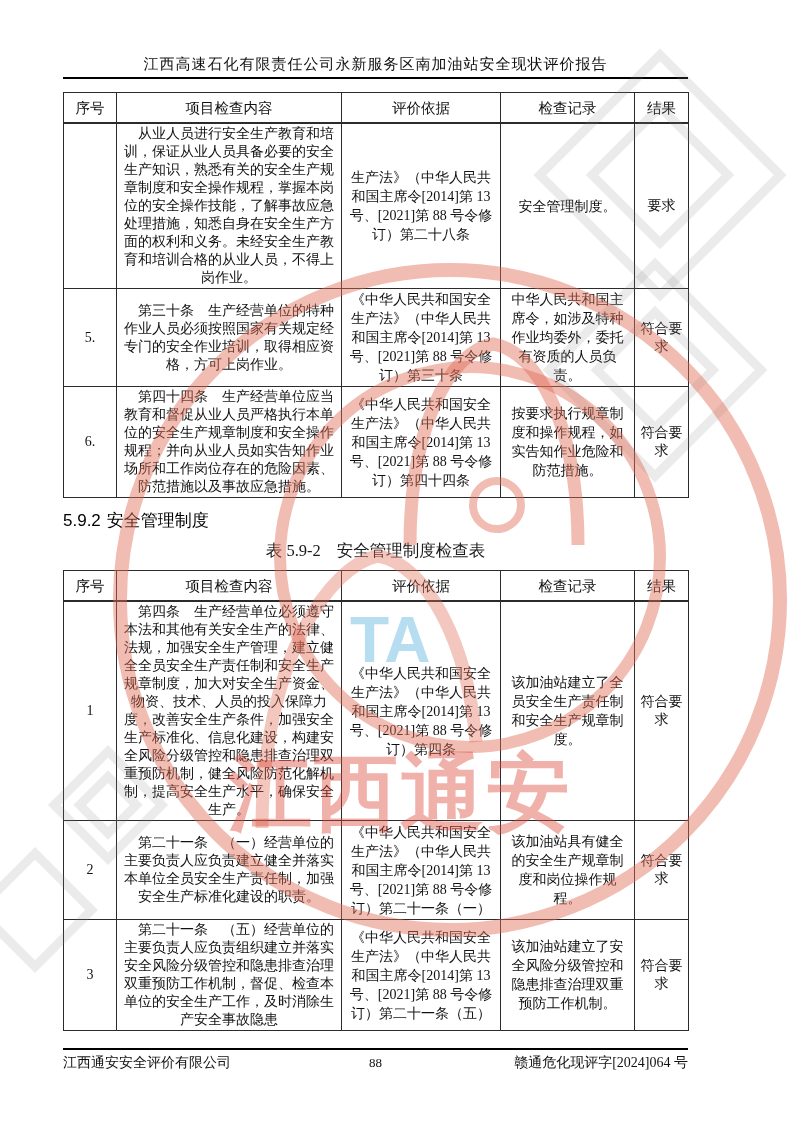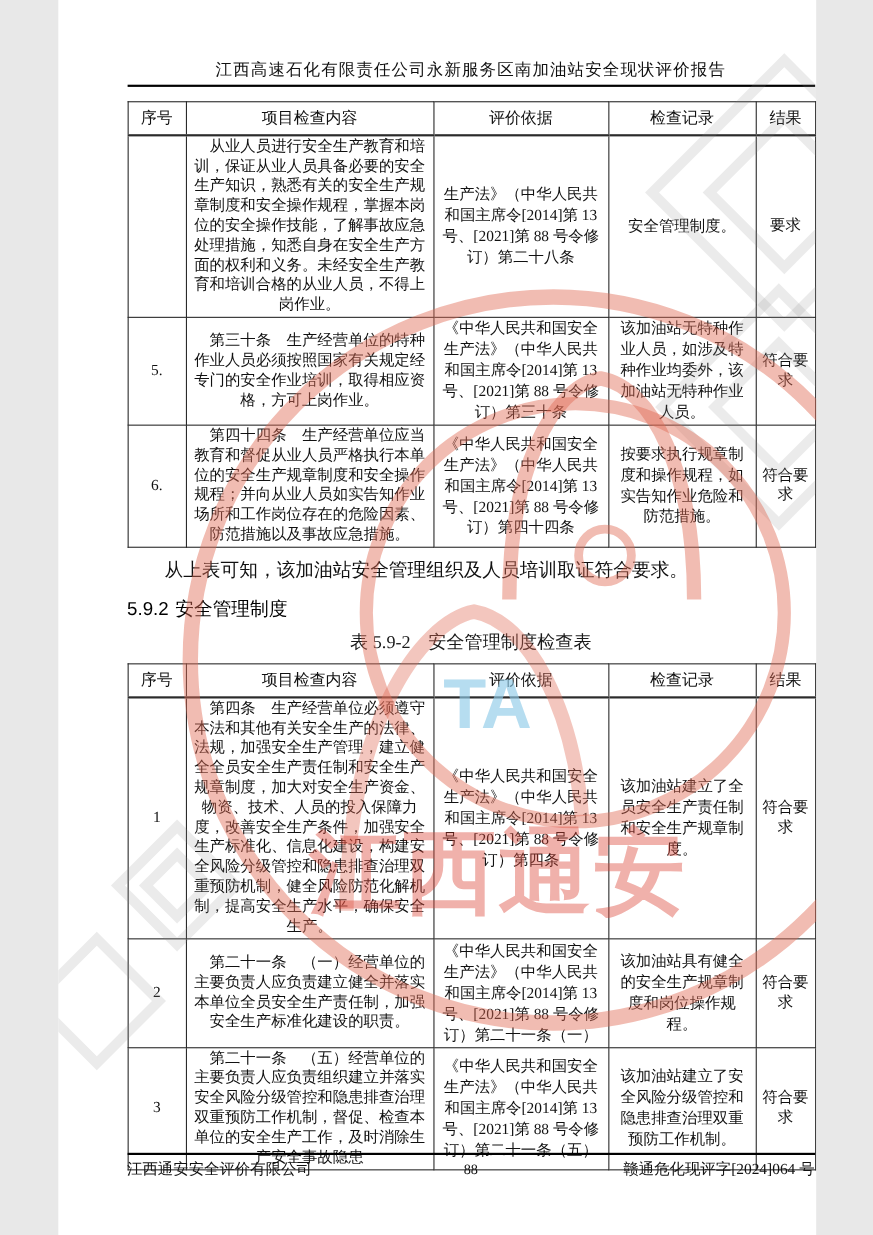--- a/index.html
+++ b/index.html
@@ -1,18 +1,18 @@
 <!DOCTYPE html>
 <html><head>
 <meta charset="utf-8">
 <style>
   html,body{margin:0;padding:0;background:#e8e8e8;}
   .page{
     position:relative;
-    width:689px;height:1123px;
+    width:794px;height:1123px;
     background:#ffffff;
     margin:0 auto;
     overflow:hidden;
     font-family:"Liberation Serif","DejaVu Serif",serif;
     color:#1a1a1a;
   }
   .content{
     position:absolute;left:63px;top:0;width:625px;height:1123px;
   }
   .doc-title{
@@ -128,34 +128,33 @@
         <td></td>
         <td class="cell-content">从业人员进行安全生产教育和培训，保证从业人员具备必要的安全生产知识，熟悉有关的安全生产规章制度和安全操作规程，掌握本岗位的安全操作技能，了解事故应急处理措施，知悉自身在安全生产方面的权利和义务。未经安全生产教育和培训合格的从业人员，不得上岗作业。</td>
         <td class="cell-basis">生产法》（中华人民共和国主席令[2014]第 13 号、[2021]第 88 号令修订）第二十八条</td>
         <td class="cell-record">安全管理制度。</td>
         <td class="cell-result">要求</td>
       </tr>
       <tr style="height:92px">
         <td>5.</td>
         <td class="cell-content">第三十条　生产经营单位的特种作业人员必须按照国家有关规定经专门的安全作业培训，取得相应资格，方可上岗作业。</td>
         <td class="cell-basis">《中华人民共和国安全生产法》（中华人民共和国主席令[2014]第 13 号、[2021]第 88 号令修订）第三十条</td>
-        <td class="cell-record">该加油站无特种作业人员，如涉及特种作业均委外，该加油站无特种作业人员。</td>
+        <td class="cell-record">中华人民共和国主席令，如涉及特种作业均委外，委托有资质的人员负责。</td>
         <td class="cell-result">符合要求</td>
       </tr>
       <tr style="height:108px">
         <td>6.</td>
         <td class="cell-content">第四十四条　生产经营单位应当教育和督促从业人员严格执行本单位的安全生产规章制度和安全操作规程；并向从业人员如实告知作业场所和工作岗位存在的危险因素、防范措施以及事故应急措施。</td>
         <td class="cell-basis">《中华人民共和国安全生产法》（中华人民共和国主席令[2014]第 13 号、[2021]第 88 号令修订）第四十四条</td>
         <td class="cell-record">按要求执行规章制度和操作规程，如实告知作业危险和防范措施。</td>
         <td class="cell-result">符合要求</td>
       </tr>
     </tbody>
       </table>
 
-    <div class="summary-paragraph">从上表可知，该加油站安全管理组织及人员培训取证符合要求。</div>
 
     <div class="section-heading">
       <span class="sec-num">5.9.2</span><span>安全管理制度</span>
     </div>
 
     <div class="table-caption">
       <span class="caption-num">表 5.9-2</span><span>安全管理制度检查表</span>
     </div>
 
     <table class="check-table t2">

